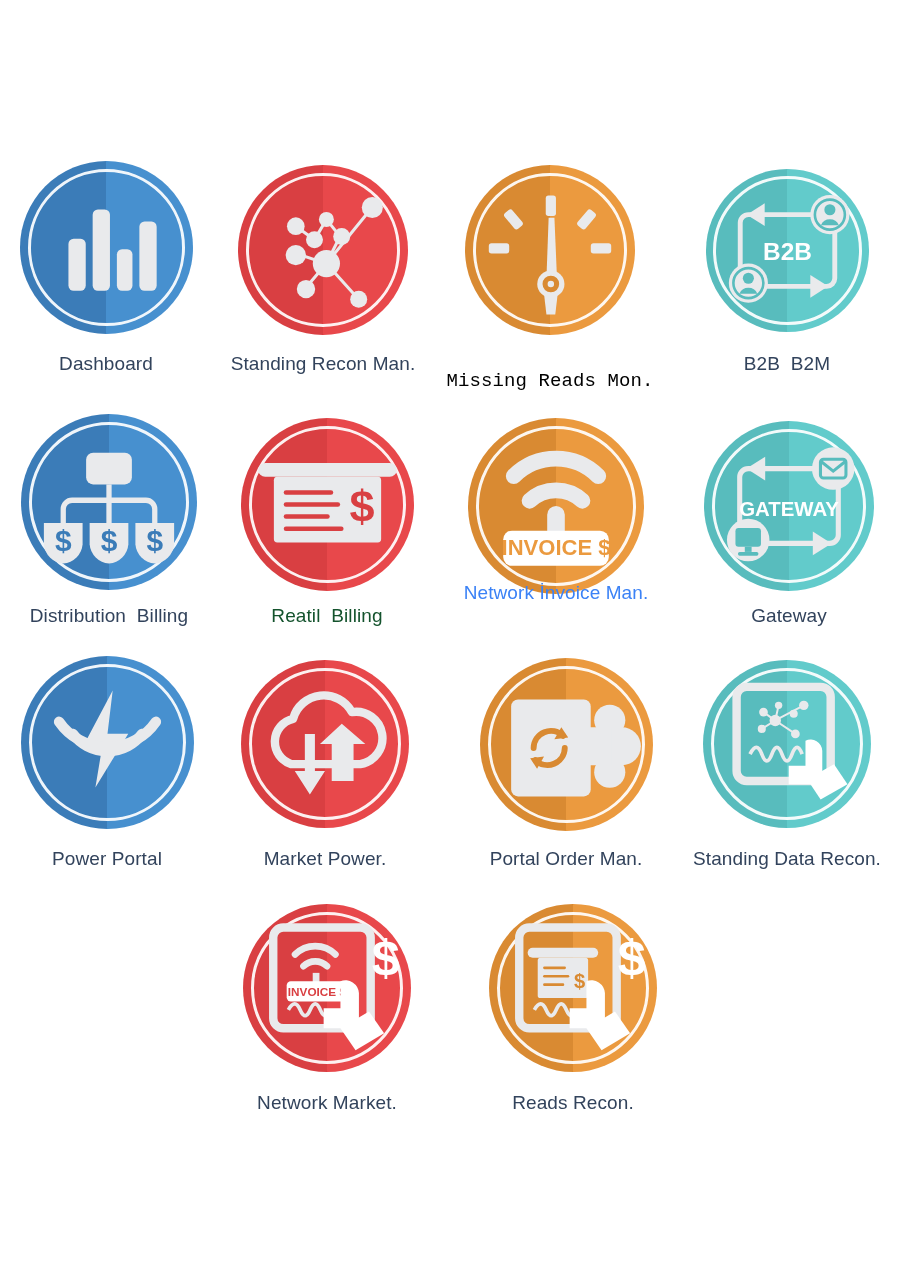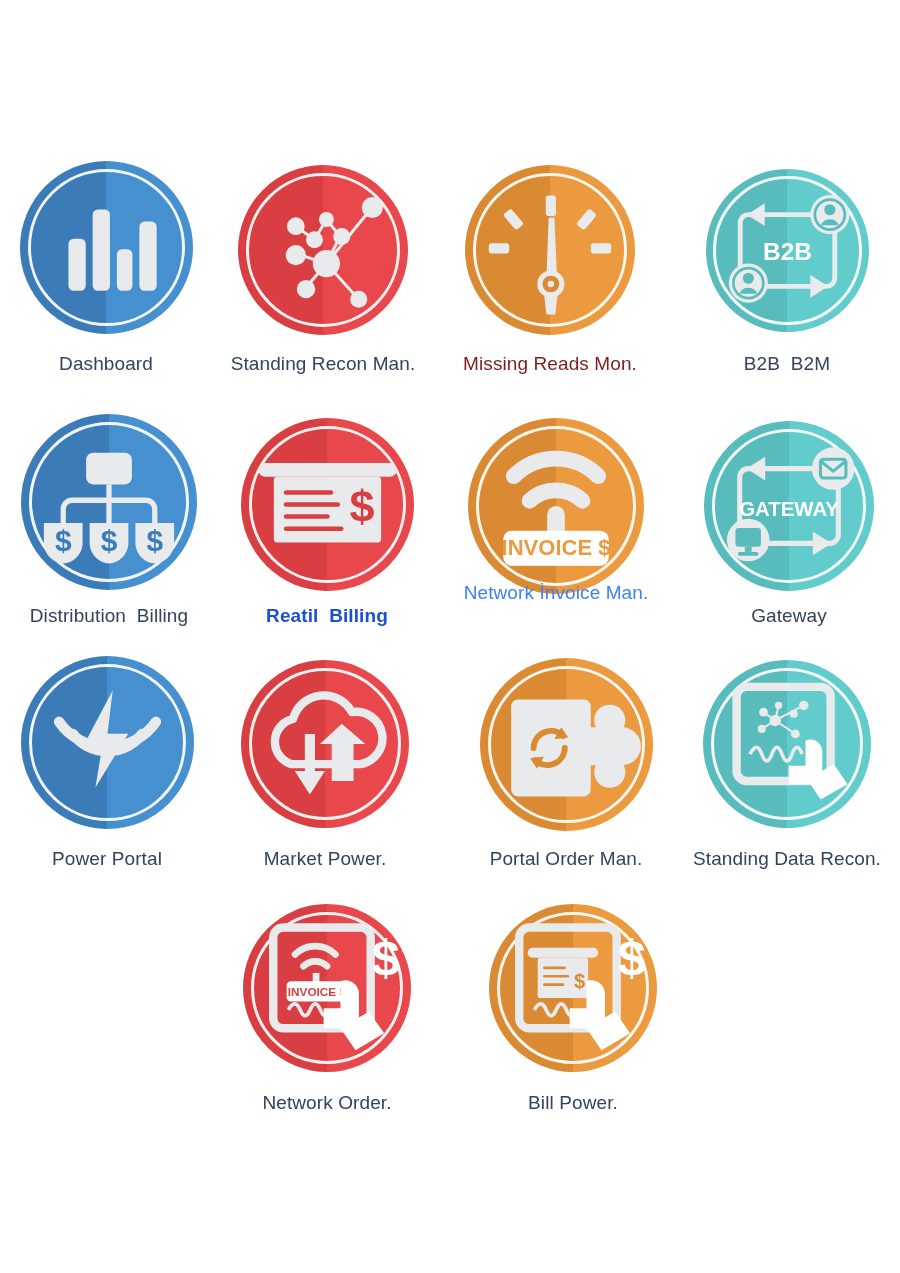--- a/index.html
+++ b/index.html
@@ -106,21 +106,21 @@
       <rect x="14" y="46" width="12" height="6" rx="1.6"></rect>
       <rect x="74" y="46" width="12" height="6" rx="1.6"></rect>
       <path d="M49.2 31 L52.6 31 L54 64 L48 64 Z"></path>
       <circle cx="50.5" cy="70" r="8"></circle>
       <path d="M46.5 76 h8 l-1.4 12 h-5.2 z"></path>
     </g>
     <circle cx="50.5" cy="70" r="3.4" fill="none" stroke="#d98a32" stroke-width="3"></circle>
           </svg>
         </div>
       </div>
-      <div class="caption" style="top: 353px; color: #7f1d1d; left: 350px; width: 400px;">Missing Reads Mon.</div>
+      <div class="caption" style="top: 370px; color: #000000; left: 350px; width: 400px; font-family: Liberation Mono, monospace;">Missing Reads Mon.</div>
     </div>
     <div class="tile" style="left: 0px; top: 0px; width: 900px;">
       <div class="badge" style="position: absolute; left: 705.5px; top: 168.5px; width: 163px; height: 163px;">
         <div class="half-l" style="background: rgb(88, 188, 189);"></div>
         <div class="half-r" style="background: rgb(98, 203, 203);"></div>
         <div class="ring" style="left: 7px; top: 7px; width: 149px; height: 149px;"></div>
         <div class="glyph">
           <svg viewBox="0 0 100 100">
     <g fill="none" stroke="#e9eaec" stroke-width="3" stroke-linejoin="round">
       <path d="M30 28 h44 a5 5 0 0 1 5 5 v34 a5 5 0 0 1 -5 5 h-44"></path>
@@ -187,21 +187,21 @@
     <g stroke="#d93f42" stroke-width="2.6" stroke-linecap="round">
       <path d="M26 43 h26"></path>
               <path d="M26 50 h30"></path>
               <path d="M26 57 h24"></path>
               <path d="M26 64 h32"></path>
     </g>
     <text x="70" y="60" fill="#d93f42" font-family="Liberation Sans, sans-serif" font-size="26" font-weight="bold" text-anchor="middle">$</text>
           </svg>
         </div>
       </div>
-      <div class="caption" style="top: 605px; color: #1d4ed8; left: 127px; width: 400px; font-weight: bold;">Reatil  Billing</div>
+      <div class="caption" style="top: 605px; color: #14532d; left: 127px; width: 400px;">Reatil  Billing</div>
     </div>
     <div class="tile" style="left: 0px; top: 0px; width: 900px;">
       <div class="badge" style="position: absolute; left: 468px; top: 418px; width: 176px; height: 176px;">
         <div class="half-l" style="background: rgb(217, 138, 50);"></div>
         <div class="half-r" style="background: rgb(235, 154, 63);"></div>
         <div class="ring" style="left: 8px; top: 8px; width: 160px; height: 160px;"></div>
         <div class="glyph">
           <svg viewBox="0 0 100 100">
     <g fill="none" stroke="#e9eaec" stroke-width="9" stroke-linecap="round">
       <path d="M26 33 a34 34 0 0 1 48 0"></path>
@@ -353,21 +353,21 @@
     <text x="44" y="55" fill="#d93f42" font-family="Liberation Sans, sans-serif" font-size="7" font-weight="bold" text-anchor="middle">INVOICE $</text>
     <path d="M27 63 q4 -7 7 0 q3 7 6 0 q3 -7 6 0 q3 7 6 0" fill="none" stroke="#e9eaec" stroke-width="2.2"></path>
     <g fill="#ffffff">
       <path d="M58 46 a8 8 0 0 1 11 7 l0 15 a6 6 0 0 1 -6 6 l-15 0 l0 -12 l10 0 z"></path>
       <path d="M58 74 l17 -10 l9 13 l-17 10 z"></path>
     </g>
     <text x="85" y="42" fill="#ffffff" font-family="Liberation Sans, sans-serif" font-size="30" font-weight="bold" text-anchor="middle">$</text>
           </svg>
         </div>
       </div>
-      <div class="caption" style="top: 1092px; color: rgb(50, 67, 92); left: 127px; width: 400px;">Network Order.</div>
+      <div class="caption" style="top: 1092px; color: rgb(50, 67, 92); left: 127px; width: 400px;">Network Market.</div>
     </div>
     <div class="tile" style="left: 0px; top: 0px; width: 900px;">
       <div class="badge" style="position: absolute; left: 489px; top: 904px; width: 168px; height: 168px;">
         <div class="half-l" style="background: rgb(217, 138, 50);"></div>
         <div class="half-r" style="background: rgb(235, 154, 63);"></div>
         <div class="ring" style="left: 8px; top: 8px; width: 152px; height: 152px;"></div>
         <div class="glyph">
           <svg viewBox="0 0 100 100">
     <path d="M24 14 h46 a6 6 0 0 1 6 6 v48 a6 6 0 0 1 -6 6 h-46 a6 6 0 0 1 -6 -6 v-48 a6 6 0 0 1 6 -6 z" fill="none" stroke="#e9eaec" stroke-width="5"></path>
     <g fill="#e9eaec">
@@ -382,15 +382,15 @@
     <text x="54" y="50" fill="#d98a32" font-family="Liberation Sans, sans-serif" font-size="12" font-weight="bold" text-anchor="middle">$</text>
     <path d="M27 63 q4 -7 7 0 q3 7 6 0 q3 -7 6 0 q3 7 6 0" fill="none" stroke="#e9eaec" stroke-width="2.2"></path>
     <g fill="#ffffff">
       <path d="M58 46 a8 8 0 0 1 11 7 l0 15 a6 6 0 0 1 -6 6 l-15 0 l0 -12 l10 0 z"></path>
       <path d="M58 74 l17 -10 l9 13 l-17 10 z"></path>
     </g>
     <text x="85" y="42" fill="#ffffff" font-family="Liberation Sans, sans-serif" font-size="30" font-weight="bold" text-anchor="middle">$</text>
           </svg>
         </div>
       </div>
-      <div class="caption" style="top: 1092px; color: rgb(50, 67, 92); left: 373px; width: 400px;">Bill Power.</div>
+      <div class="caption" style="top: 1092px; color: rgb(50, 67, 92); left: 373px; width: 400px;">Reads Recon.</div>
     </div>
   </div>
 
 </body></html>

